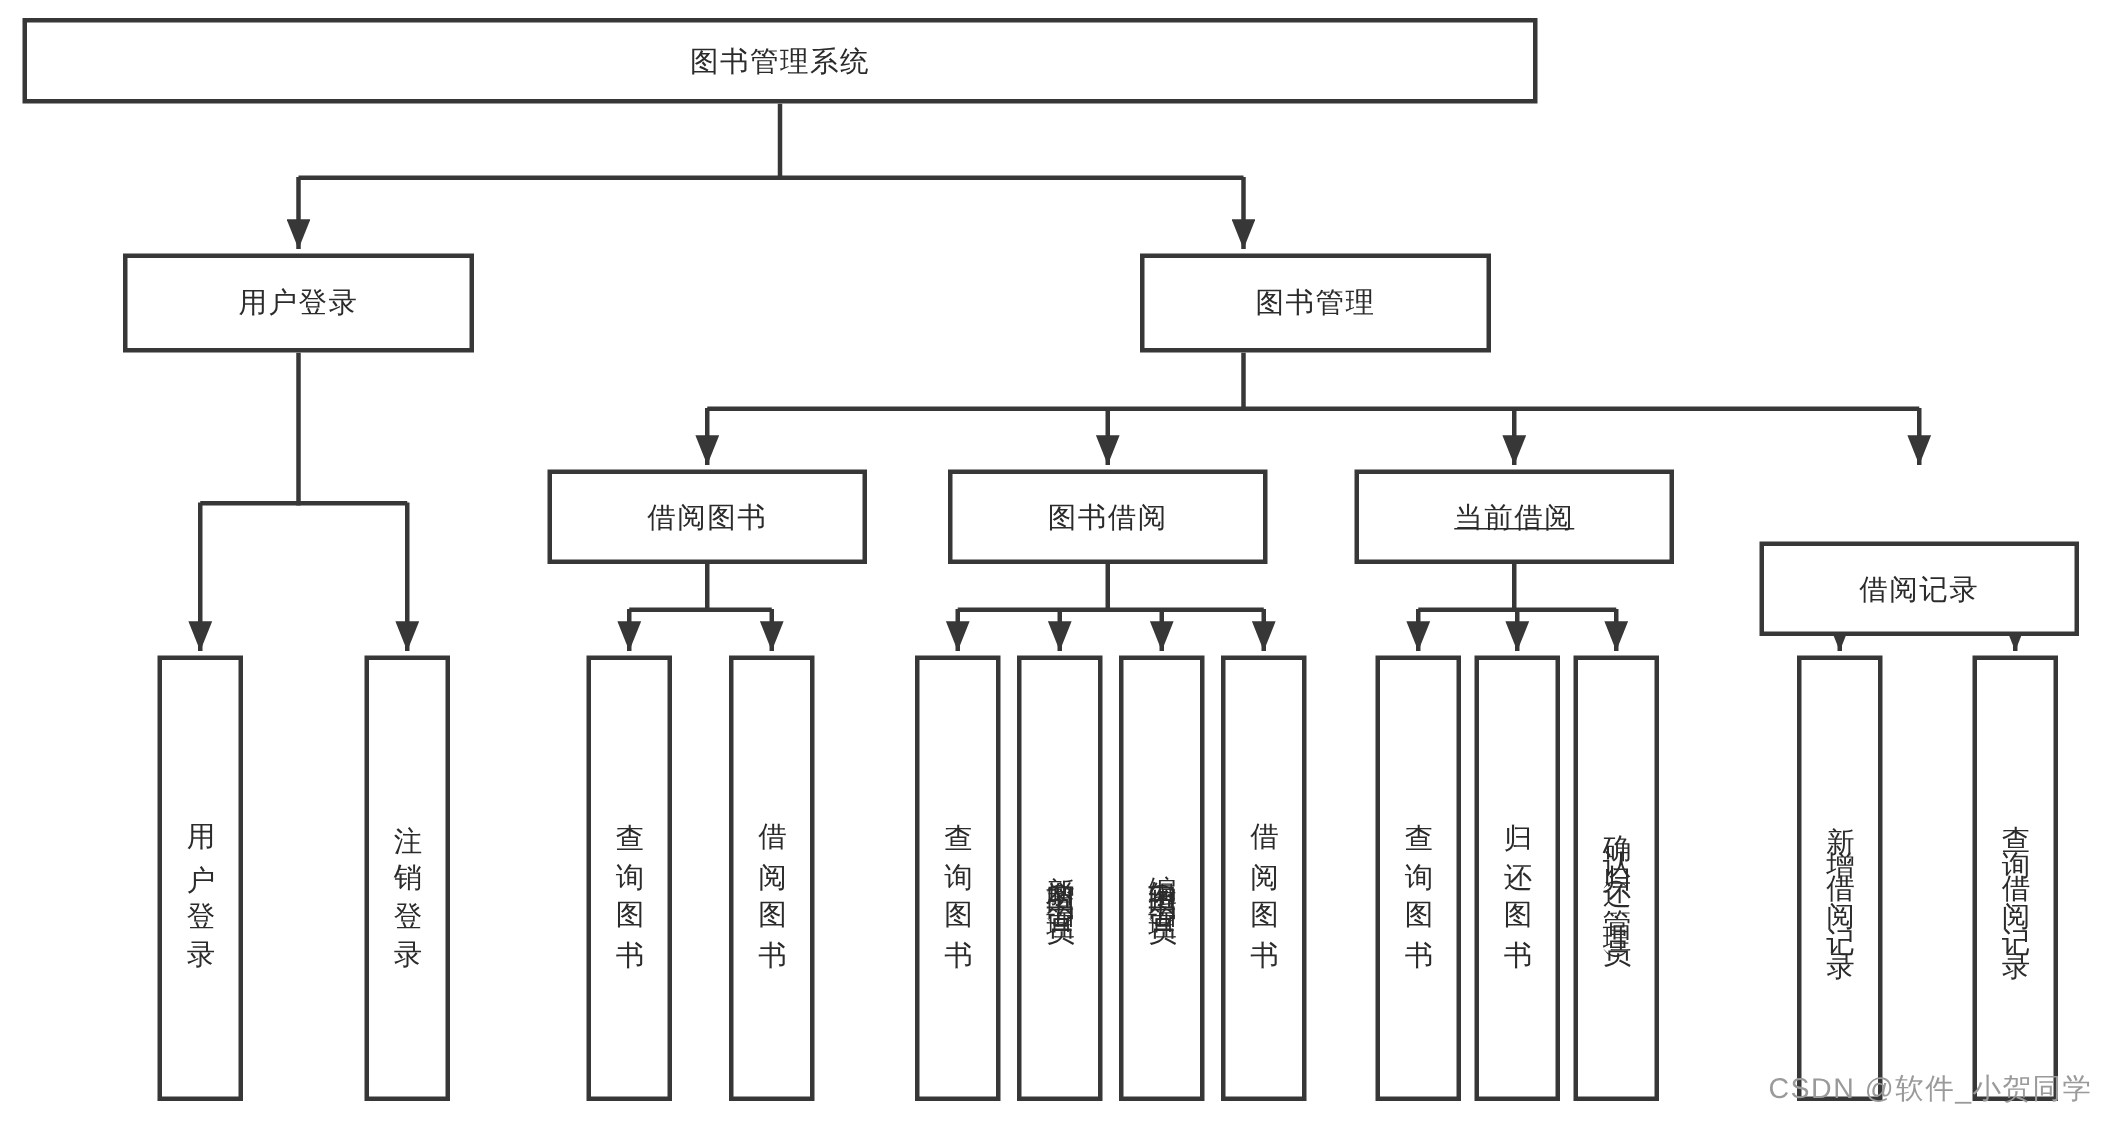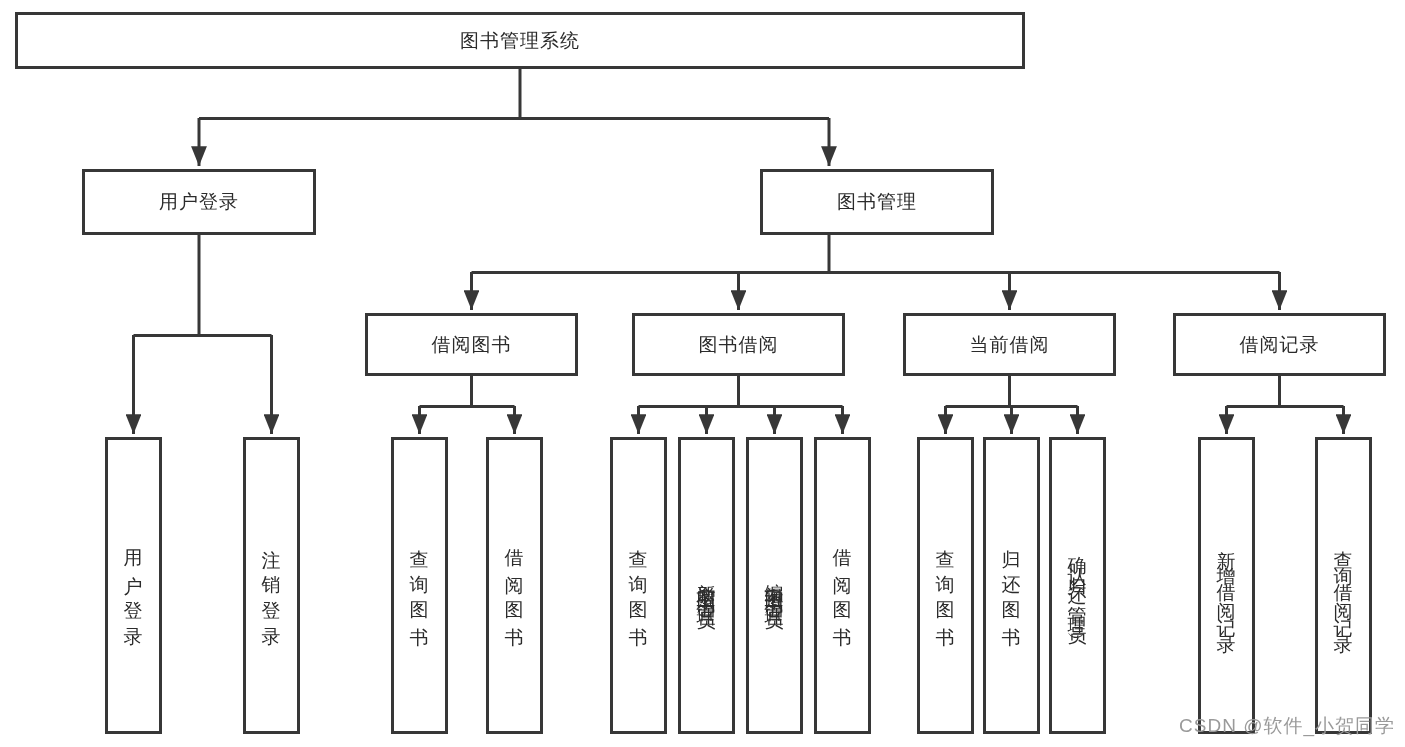--- a/index.html
+++ b/index.html
@@ -35,22 +35,22 @@
     color: #2b2b2b;
     letter-spacing: 1px;
     white-space: nowrap;
   }
   .root-node  { left: 15px;  top: 12px;  width: 1010px; height: 57px; }
   .lvl2-a     { left: 82px;  top: 169px; width: 234px;  height: 66px; }
   .lvl2-b     { left: 712px; top: 169px; width: 234px;  height: 66px; margin-left: 48px; }
   .lvl3       { top: 313px;  height: 63px; width: 213px; }
   .lvl3-a     { left: 365px; }
   .lvl3-b     { left: 632px; text-align: right; }
-  .lvl3-c     { left: 903px; }
-  .lvl3-d     { left: 1173px; }
+  .lvl3-c     { left: 903px; text-decoration: underline; }
+  .lvl3-d     { left: 1173px; margin-top: 48px; }
   .leaf {
     position: absolute;
     box-sizing: border-box;
     top: 437px;
     width: 57px;
     height: 297px;
     border: 3px solid #373737;
     background: #ffffff;
     display: flex;
     align-items: center;

